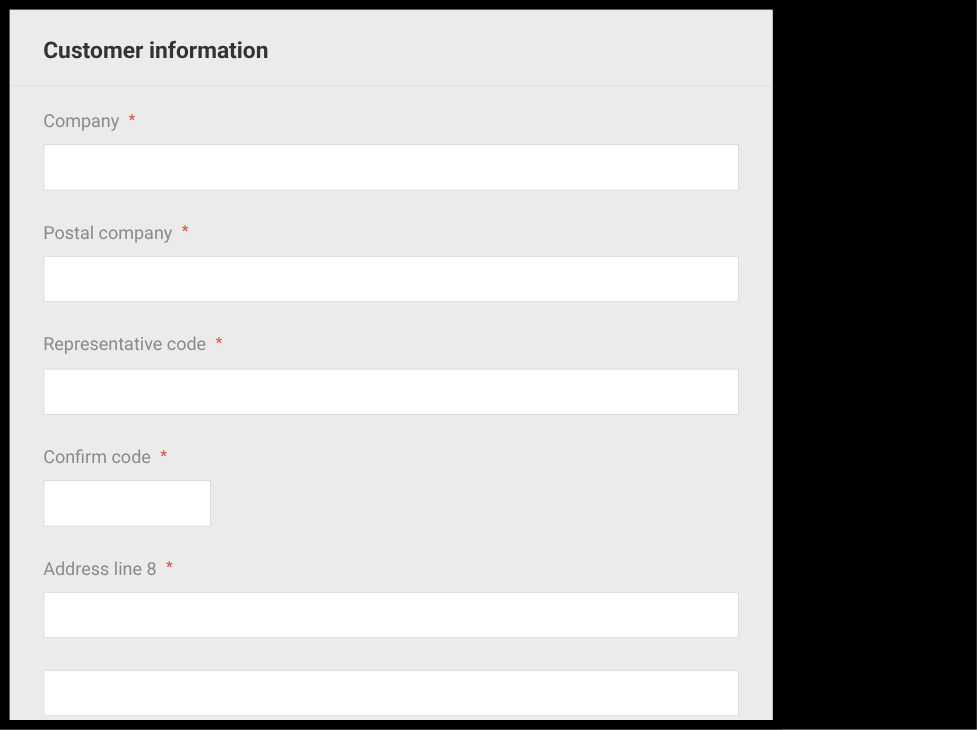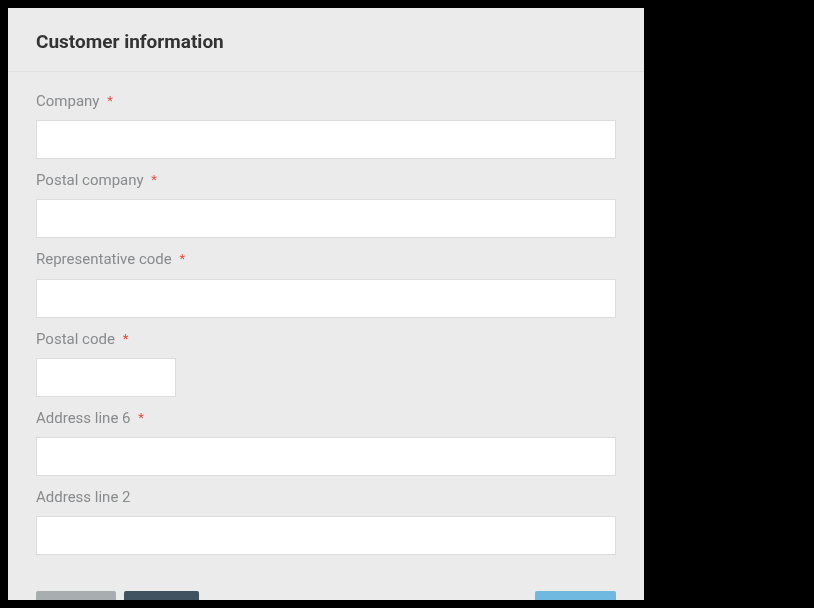--- a/index.html
+++ b/index.html
@@ -33,21 +33,21 @@
     }
     .panel-title {
       font-size: 19px;
       font-weight: 700;
       color: #333;
     }
     .panel-body {
       padding: 14px 28px 0 28px;
     }
     .form-group {
-      margin-bottom: 12px;
+      margin-bottom: 26px;
     }
     .form-group:first-child {
       margin-top: 6px;
     }
     .form-label {
       display: block;
       font-size: 15px;
       color: #888a8c;
       font-weight: 400;
       margin-bottom: 10px;
@@ -136,38 +136,35 @@
       <div class="form-group">
         <label class="form-label">
           <span>Representative code</span>
           <span class="required-mark">*</span>
         </label>
         <input type="text" class="form-input" value="" style="">
       </div>
 
       <div class="form-group">
         <label class="form-label">
-          <span>Postal code</span>
+          <span>Confirm code</span>
           <span class="required-mark">*</span>
         </label>
         <input type="text" class="form-input input-short" value="" style="">
       </div>
 
       <div class="form-group">
         <label class="form-label">
-          <span>Address line 6</span>
+          <span>Address line 8</span>
           <span class="required-mark">*</span>
         </label>
         <input type="text" class="form-input" value="" style="">
       </div>
 
       <div class="form-group">
-        <label class="form-label">
-          <span>Address line 2</span>
-        </label>
         <input type="text" class="form-input" value="" style="">
       </div>
 
     </div>
     <div class="panel-footer">
       <div class="footer-left">
         <button class="btn btn-cancel">Cancel</button>
         <button class="btn btn-back">Back</button>
       </div>
       <div class="footer-right">

